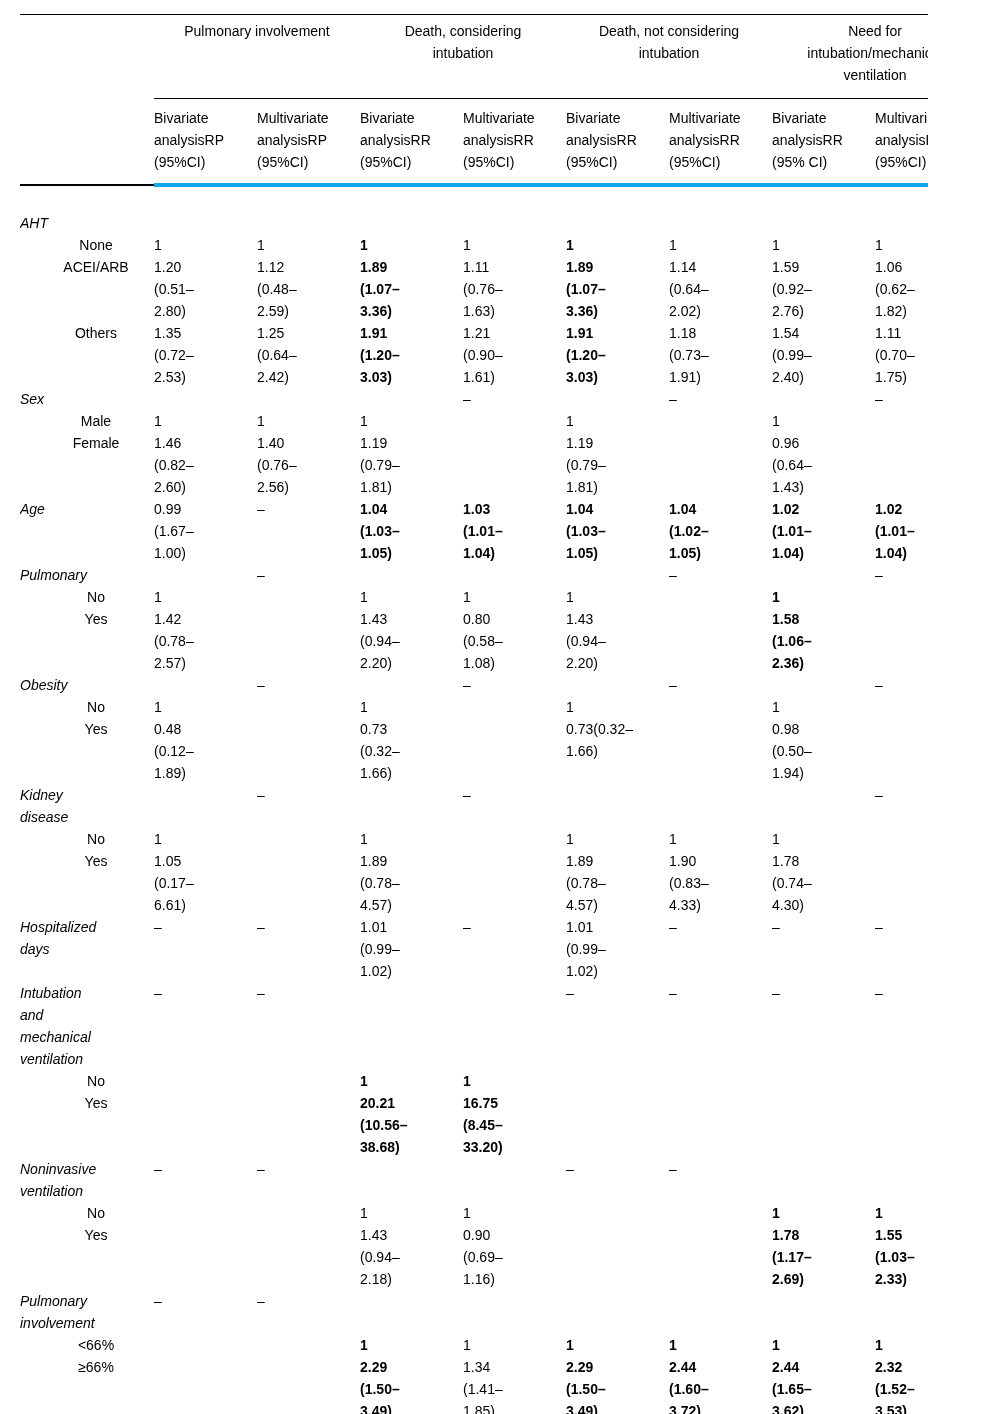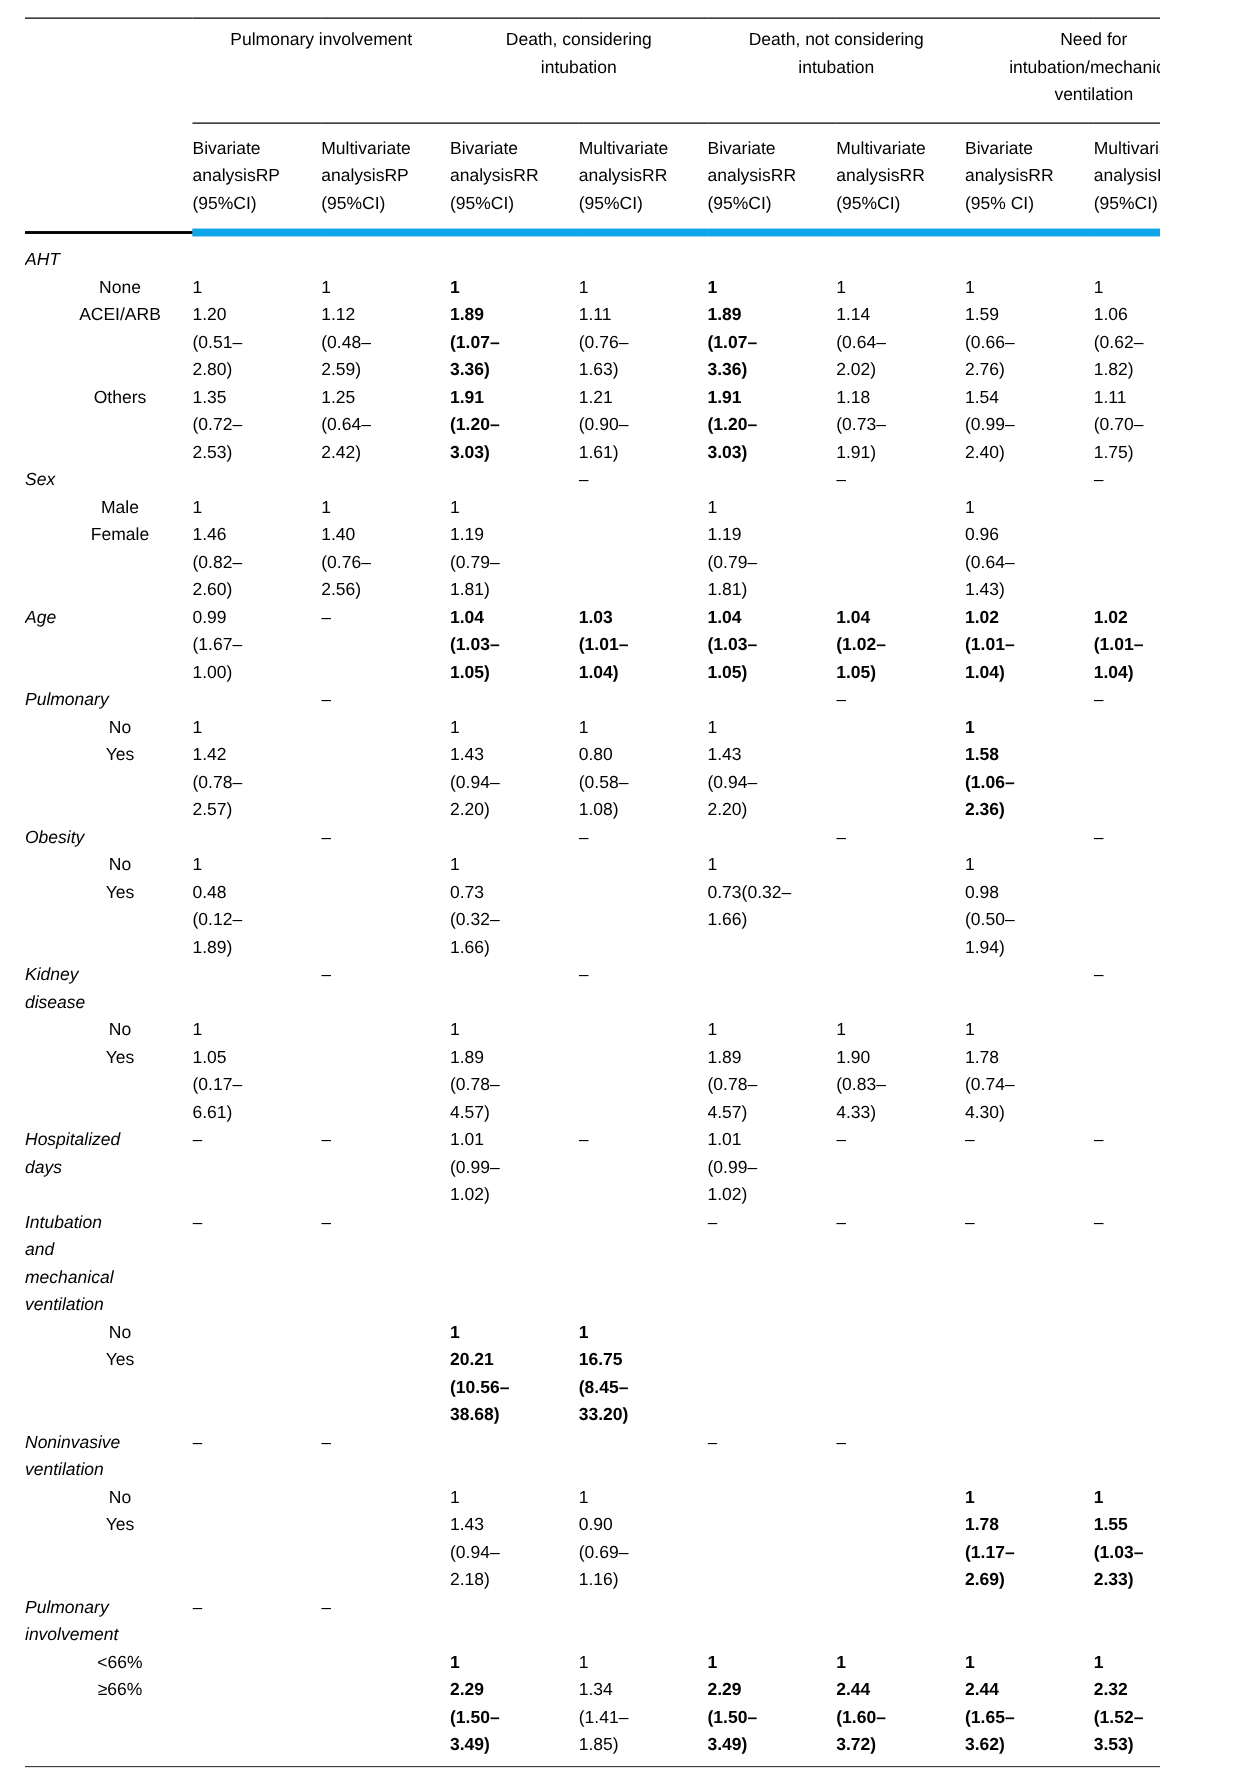--- a/index.html
+++ b/index.html
@@ -41,23 +41,23 @@
   }
   th.group {
     text-align: center;
     vertical-align: top;
     padding: 5px 4px 12px 4px;
     border-bottom: 1px solid #000;
   }
   th.sub {
     vertical-align: top;
     padding: 8px 6px 10px 0;
-    border-bottom: 6px solid #0ea5e9;
-  }
-  tbody tr:first-child td { padding-top: 9px; margin-top: 40px; }
+    border-bottom: 4px solid #0ea5e9;
+  }
+  tbody tr:first-child td { padding-top: 26px; margin-top: 40px; }
   td.rowlabel.group { font-style: italic; }
   td.rowlabel.item  { padding-left: 18px; text-align: center; }
   td.val { padding-right: 8px; }
   td.bold, th.bold { font-weight: bold; }
   .bottom-rule {
     width: 958px;
     border-top: 1px solid #000;
     margin-top: 7px;
     height: 0;
   }
@@ -154,21 +154,21 @@
           <td class="val">1.11
 (0.76–
 1.63)</td>
           <td class="val bold">1.89
 (1.07–
 3.36)</td>
           <td class="val">1.14
 (0.64–
 2.02)</td>
           <td class="val">1.59
-(0.66–
+(0.92–
 2.76)</td>
           <td class="val">1.06
 (0.62–
 1.82)</td>
         </tr>
         <tr>
           <td class="rowlabel item">Others</td>
           <td class="val">1.35
 (0.72–
 2.53)</td>

